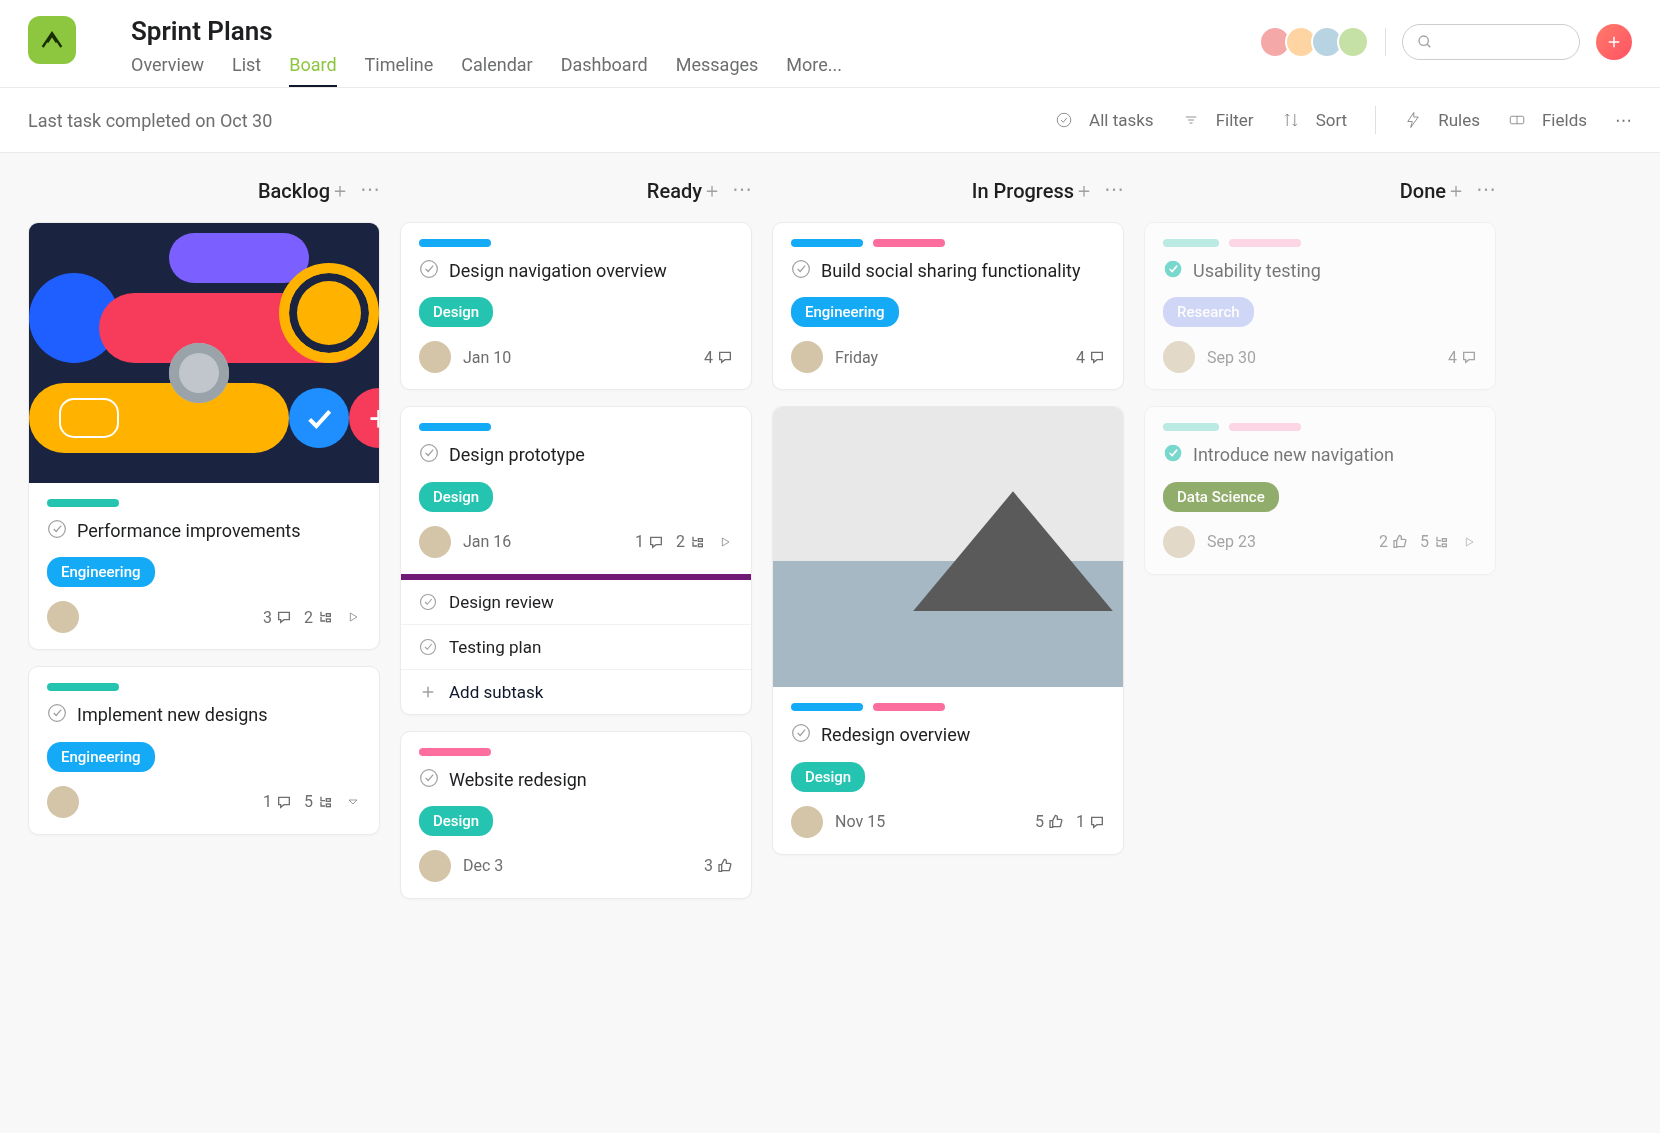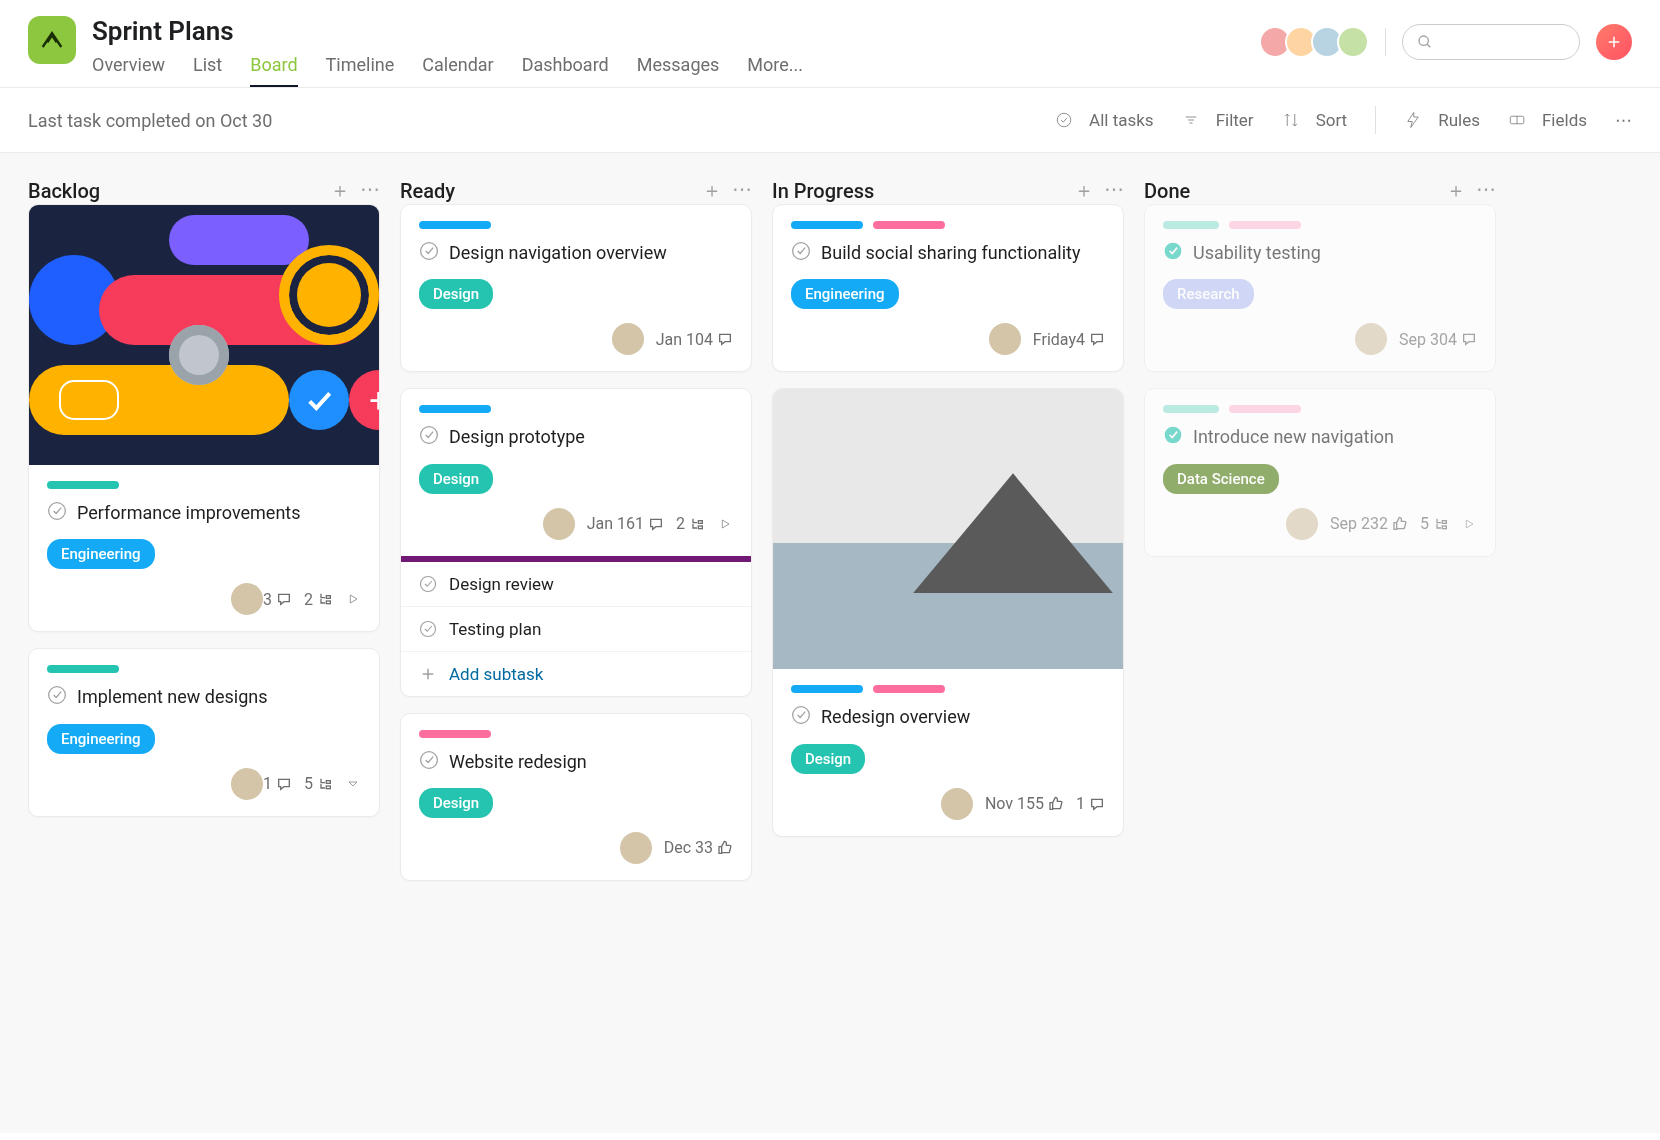--- a/index.html
+++ b/index.html
@@ -1,20 +1,20 @@
 <!DOCTYPE html>
 <html><head>
 <meta charset="utf-8">
 <style>
 * { box-sizing: border-box; margin: 0; padding: 0; }
 body { font-family: -apple-system, BlinkMacSystemFont, "Segoe UI", Roboto, Helvetica, Arial, sans-serif; background: #fff; color: #1e1f21; width: 1660px; height: 1140px; overflow: hidden; }
 .header { display: flex; align-items: flex-start; padding: 16px 28px 0 28px; border-bottom: 1px solid #edeae9; }
 .logo { width: 48px; height: 48px; border-radius: 12px; background: #8dc63f; display: flex; align-items: center; justify-content: center; margin-right: 16px; flex-shrink: 0; }
 .logo svg { width: 28px; height: 28px; }
-.title-nav { flex: 1; }
+.title-nav { flex: 1; margin-left: 39px; }
 .title { font-size: 26px; font-weight: 600; margin-bottom: 2px; }
 .tabs { display: flex; gap: 28px; }
 .tab { font-size: 18px; color: #6d6e6f; padding: 6px 0 10px 0; cursor: pointer; border-bottom: 2px solid transparent; }
 .tab.active { color: #8dc63f; border-bottom: 2px solid #0f172a; font-weight: 400; }
 .header-right { display: flex; align-items: center; gap: 16px; padding-top: 8px; }
 .avatars { display: flex; }
 .avatar { width: 32px; height: 32px; border-radius: 50%; border: 2px solid #fff; margin-left: -6px; }
 .av1 { background: #f4a9a8; } .av2 { background: #ffd4a3; } .av3 { background: #b8d4e3; } .av4 { background: #c5e1a5; }
 .vdiv { width: 1px; height: 28px; background: #e0e0e0; }
 .search { width: 178px; height: 36px; border: 1px solid #cfcbcb; border-radius: 18px; display: flex; align-items: center; padding: 0 14px; }
@@ -23,21 +23,21 @@
 .add-btn svg { stroke: #fff; }
 
 .subhead { display: flex; align-items: center; justify-content: space-between; padding: 18px 28px; border-bottom: 1px solid #edeae9; }
 .status-text { color: #6d6e6f; font-size: 18px; }
 .toolbar { display: flex; align-items: center; gap: 28px; }
 .tool { display: flex; align-items: center; gap: 16px; color: #6d6e6f; font-size: 17px; cursor: pointer; }
 .tool svg { width: 18px; height: 18px; stroke: #6d6e6f; fill: none; }
 
 .board { display: flex; gap: 20px; padding: 24px 28px; background: #f9f8f8; overflow: auto; height: calc(100% - 160px); }
 .column { width: 352px; flex-shrink: 0; }
-.col-head { display: flex; align-items: center; justify-content: space-between; }
+.col-head { display: flex; align-items: center; justify-content: flex-end; margin-bottom: 18px; }
 .col-title { font-size: 20px; font-weight: 500; color: #1e1f21; }
 .col-actions { display: flex; gap: 10px; color: #a2a0a2; }
 .col-actions span { cursor: pointer; font-size: 20px; }
 
 .card { background: #fff; border-radius: 10px; border: 1px solid #edeae9; box-shadow: 0 1px 2px rgba(0,0,0,.03); margin-bottom: 16px; overflow: hidden; }
 .card.faded { opacity: .6; }
 .card-img { width: 100%; height: 260px; background: #1a2440; position: relative; overflow: hidden; }
 .card-img2 { width: 100%; height: 280px; background: linear-gradient(to bottom,#e8e8e8 0%,#e8e8e8 55%,#a5b8c4 55%,#a5b8c4 100%); position: relative; }
 .card-img2::after { content:''; position:absolute; left:40%; top:30%; width:200px; height:120px; background: #5a5a5a; clip-path: polygon(50% 0%, 0% 100%, 100% 100%); }
 .card-body { padding: 16px 18px; }
@@ -46,31 +46,31 @@
 .pill.teal { background: #25c4b0; } .pill.blue { background: #14aaf5; } .pill.pink { background: #fd6e9f; }
 .pill.w40 { width: 56px; } .pill.w50 { width: 72px; }
 .pill.teal.light { background: #92e1d6; } .pill.pink.light { background: #fec0d7; }
 .card-title-row { display: flex; align-items: flex-start; gap: 10px; margin-bottom: 14px; }
 .check-circle { width: 20px; height: 20px; flex-shrink: 0; }
 .check-circle svg { width: 20px; height: 20px; }
 .card-title { font-size: 18px; color: #1e1f21; line-height: 1.35; }
 .tags { margin-bottom: 14px; display:flex; }
 .tag { display: inline-block; padding: 6px 14px; border-radius: 14px; font-size: 15px; font-weight: 500; color: #fff; }
 .tag.engineering { background: #14aaf5; } .tag.design { background: #25c4b0; } .tag.research { background: #8a9bf0; color:#fff; } .tag.datascience { background: #4d7c0f; color:#fff; } .tag.research.light { background:#b6c0f5; }
-.card-foot { display: flex; align-items: center; justify-content: flex-end; }
+.card-foot { display: flex; align-items: center; justify-content: space-between; }
 .foot-left { display: flex; align-items: center; gap: 12px; }
 .assignee { width: 32px; height: 32px; border-radius: 50%; background: #d4c5a9; }
 .date { color: #6d6e6f; font-size: 16px; }
 .foot-right { display: flex; align-items: center; gap: 12px; color: #6d6e6f; font-size: 16px; }
 .stat { display: flex; align-items: center; gap: 4px; }
 .stat svg { width: 16px; height: 16px; stroke: #6d6e6f; fill: none; }
 
 .subtasks { border-top: 6px solid #701a75; }
 .subtask { display:flex; align-items:center; gap:12px; padding: 12px 18px; border-bottom: 1px solid #f3f2f2; font-size: 17px; color:#1e1f21; }
-.subtask:last-child { border-bottom:none; color:#0369a1; }
+.subtask:last-child { border-bottom:none; color:#0f172a; }
 .subtask svg { width:18px; height:18px; }
 
 
 .dec { position:absolute; }
 </style>
 </head>
 <body>
 
 <div class="header">
   <div class="logo">

